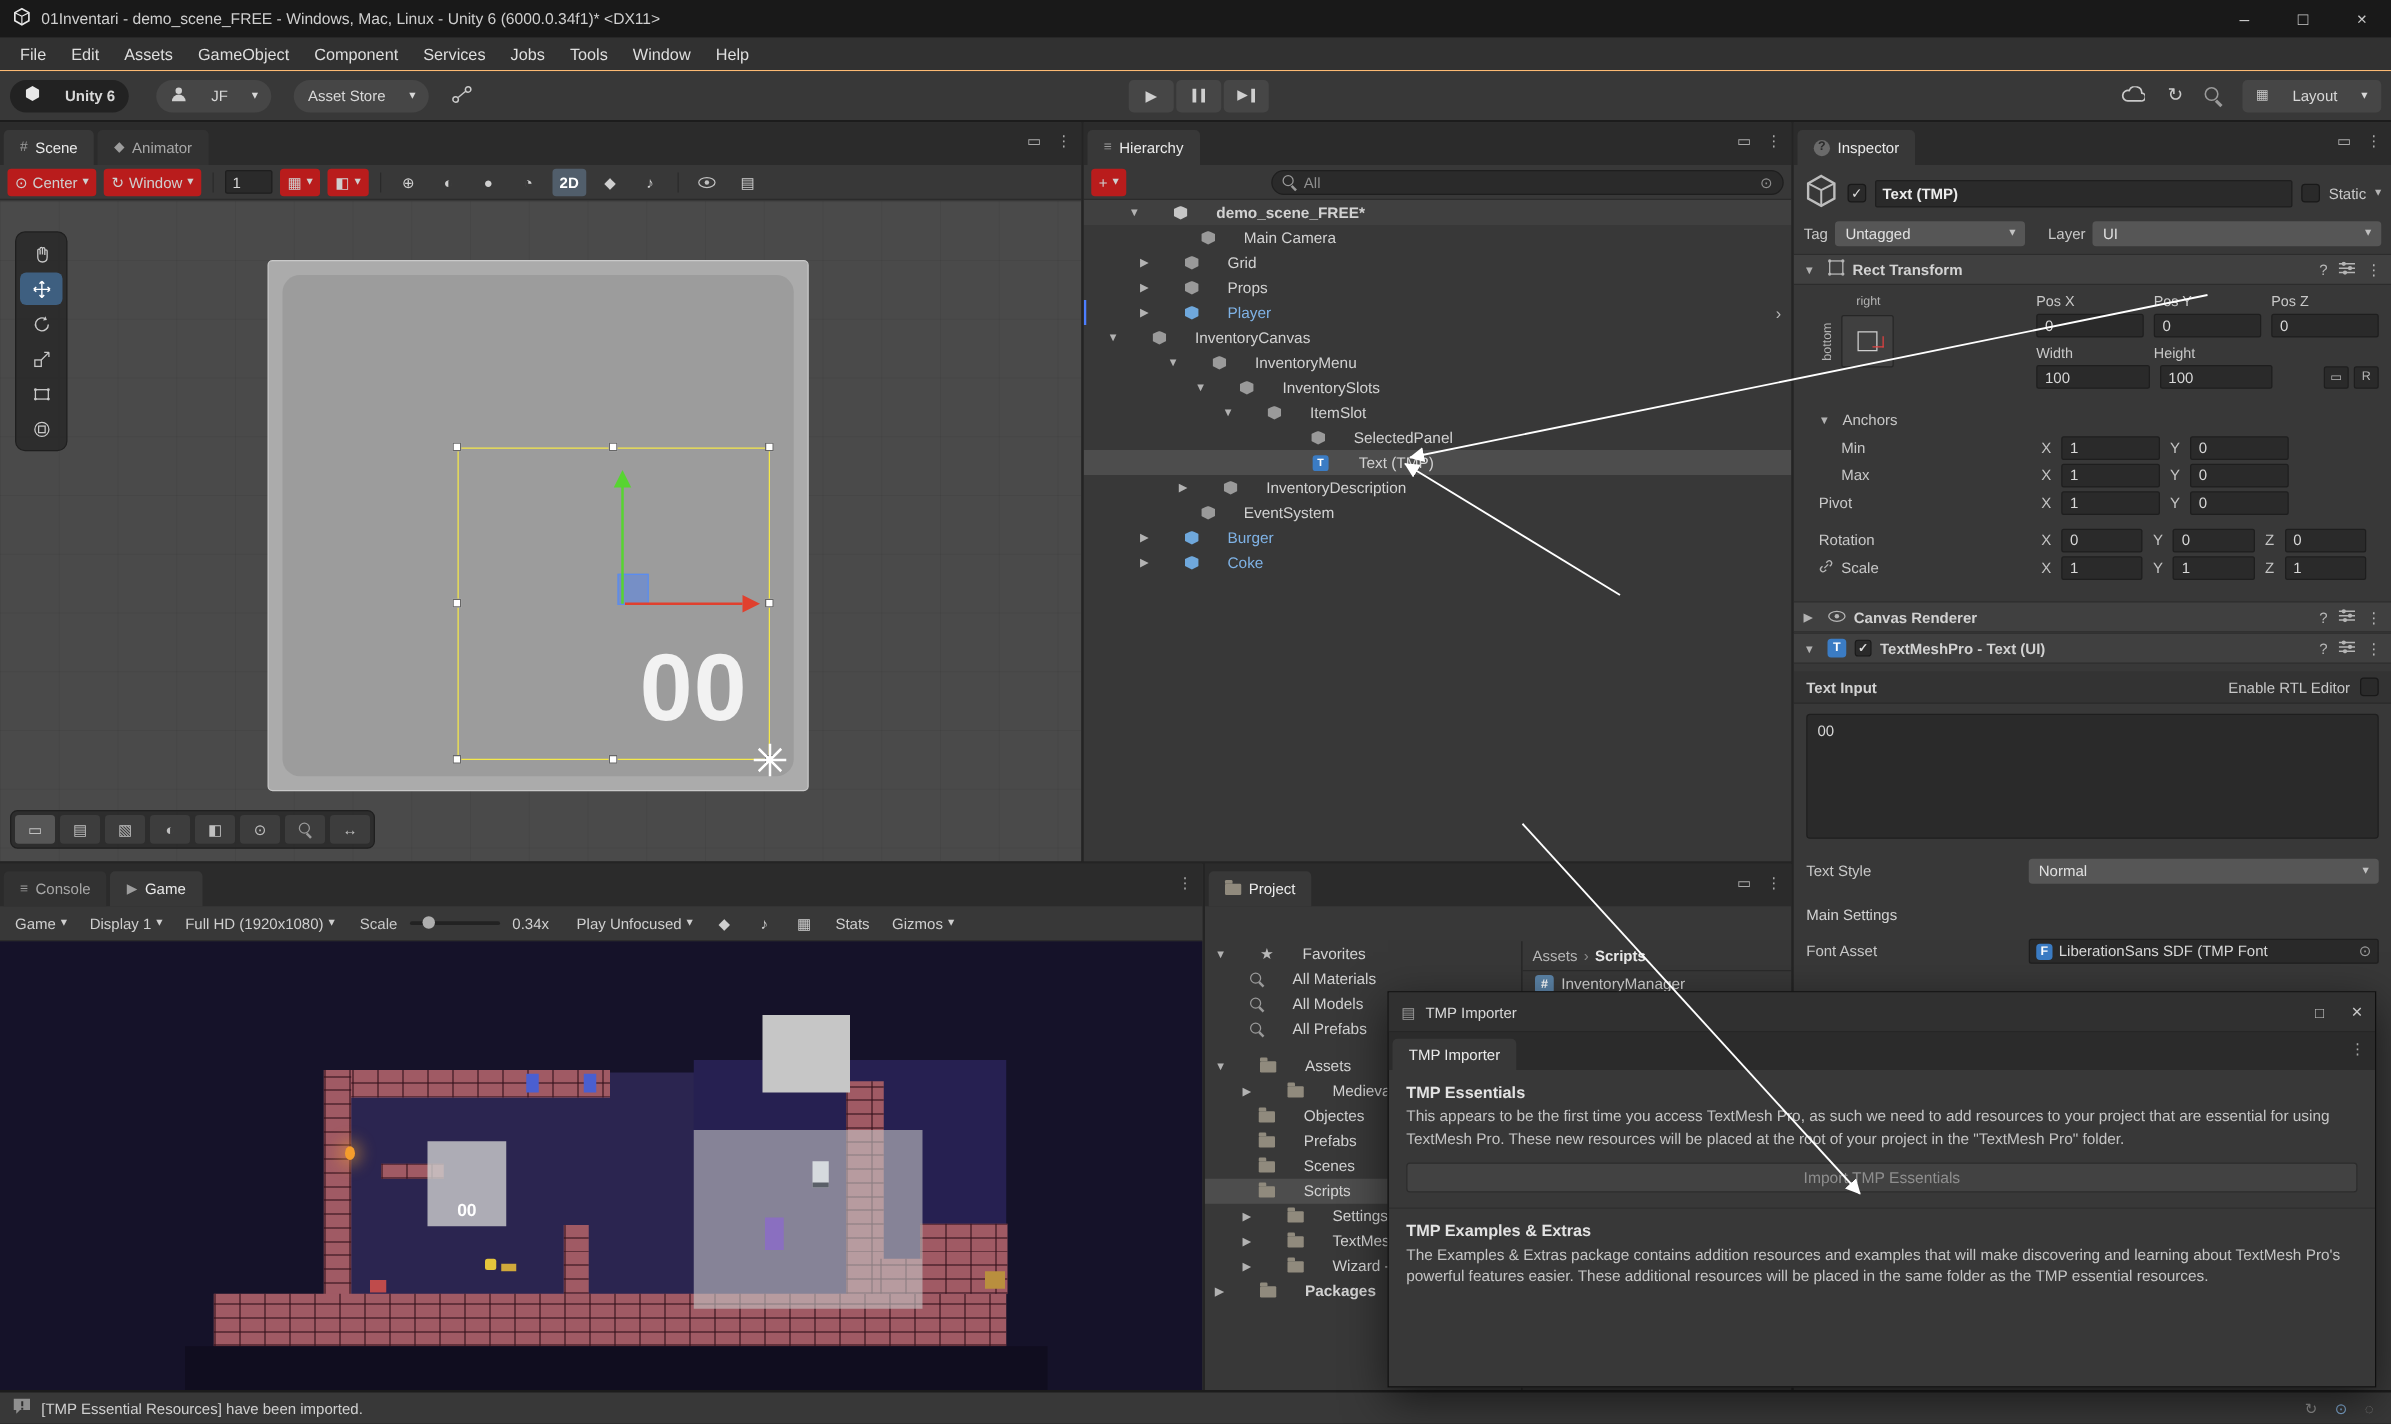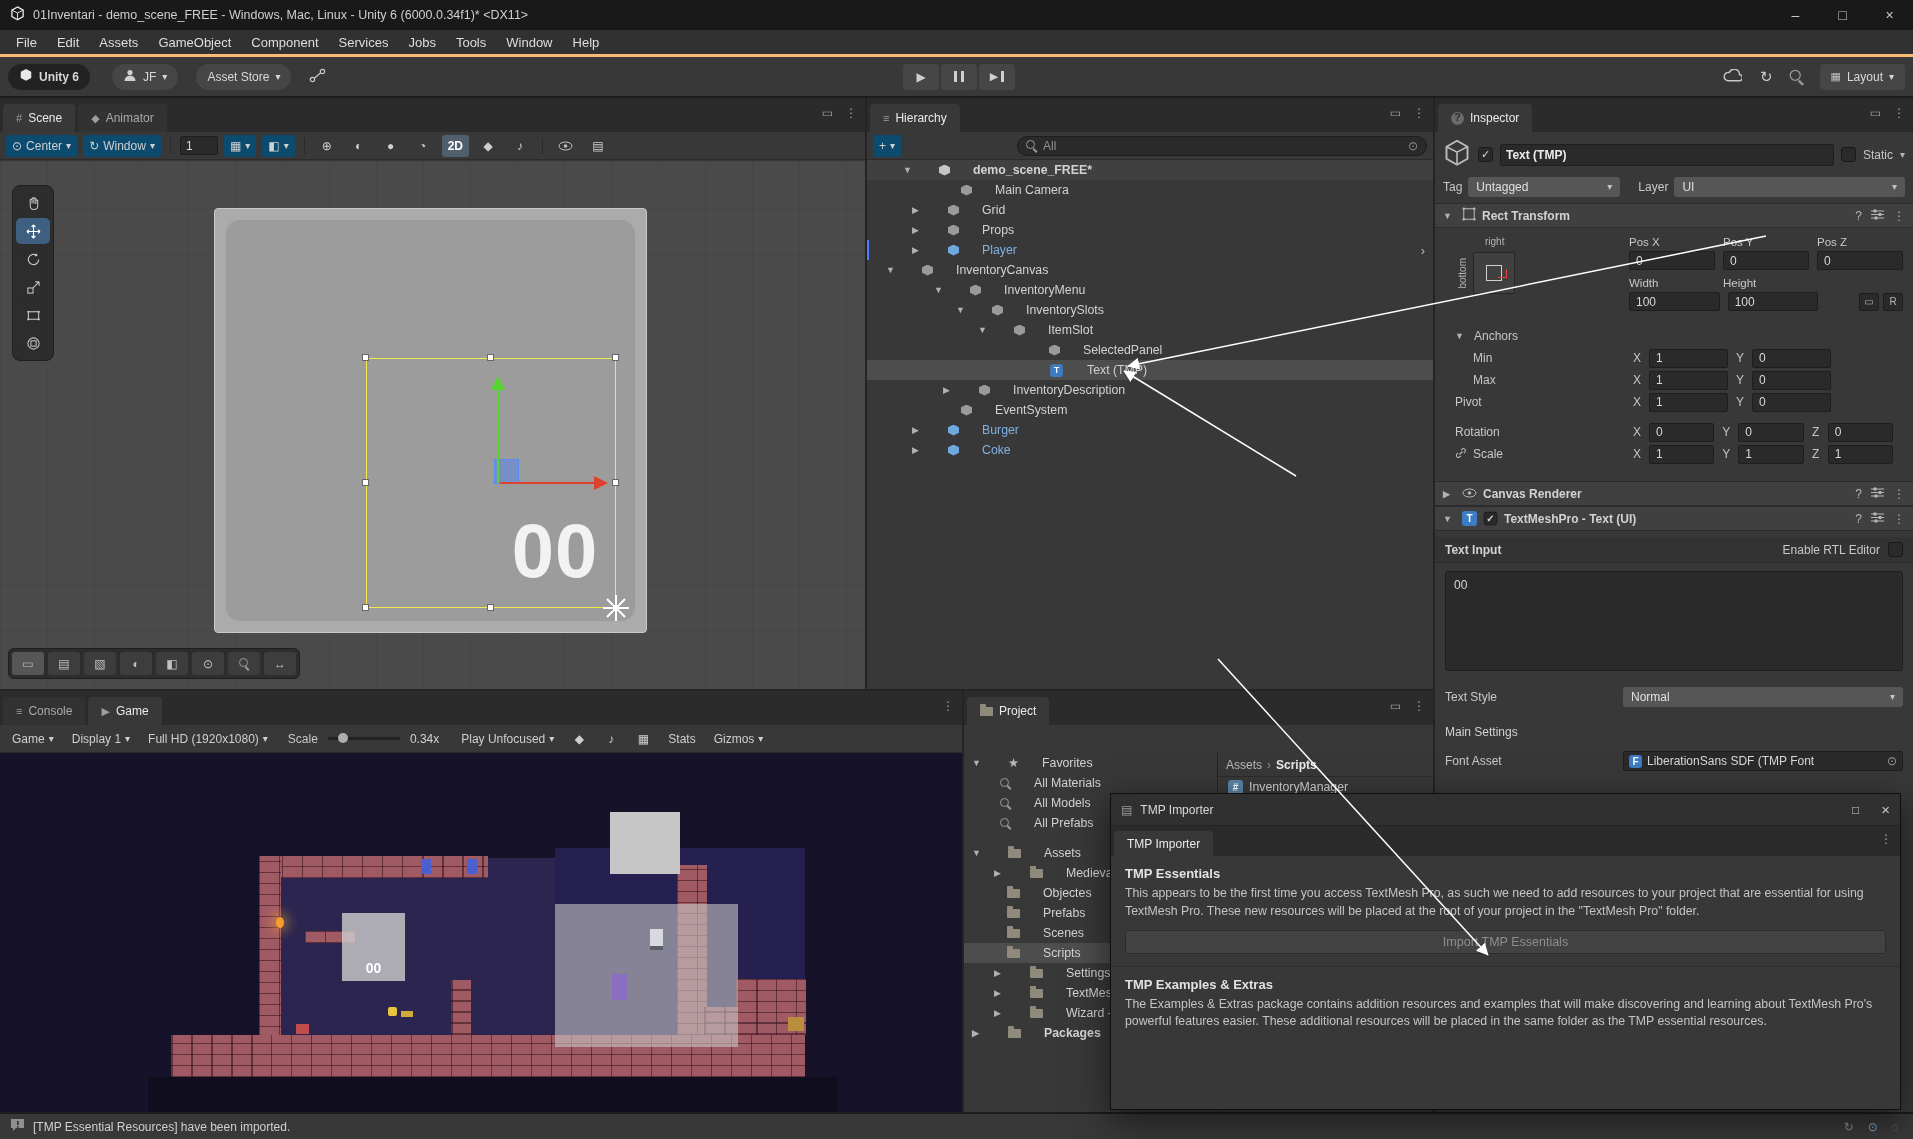--- a/index.html
+++ b/index.html
@@ -27,45 +27,45 @@
   .fold-ic::before{content:"";position:absolute;top:-3px;left:0;width:6px;height:3px;background:inherit;border-radius:1px 1px 0 0}
   .mag{width:11px;height:11px;position:relative;flex:none}
   .mag::before{content:"";position:absolute;left:0;top:0;width:7px;height:7px;border:1.4px solid #9a9a9a;border-radius:50%}
   .mag::after{content:"";position:absolute;left:7.5px;top:7.5px;width:4.5px;height:1.7px;background:#9a9a9a;transform:rotate(45deg);transform-origin:0 0}
   .cb{width:15px;height:15px;background:#2a2a2a;border:1px solid #191919;border-radius:3px;display:inline-flex;align-items:center;justify-content:center;color:#dcdcdc;font-size:11px;flex:none}
   .cb.checked::before{content:"✓"}
   .t-badge,.f-badge,.cs-badge{width:15px;height:15px;border-radius:3px;color:#fff;font-weight:700;font-size:10px;display:inline-flex;align-items:center;justify-content:center;flex:none}
   .t-badge{background:#3b7cc4} .t-badge::before{content:"T"}
   .f-badge{width:13px;height:13px;background:#3b7cc4} .f-badge::before{content:"F"}
   .cs-badge{background:#5c84a8} .cs-badge::before{content:"#"}
-  .chip{height:26px;background:#464646;border-radius:13px;display:flex;align-items:center;gap:6px;padding:0 11px;color:#d8d8d8}
+  .chip{height:26px;background:#464646;border-radius:13px;display:flex;align-items:center;gap:19px;padding:0 11px;color:#d8d8d8}
   .btn-sq{height:26px;min-width:36px;background:#464646;border-radius:4px;display:flex;align-items:center;justify-content:center;color:#cfcfcf;gap:1px}
   .pbar{width:3px;height:11px;background:#cfcfcf;margin:0 1.5px}
   .sbar{width:3px;height:11px;background:#cfcfcf;margin-left:2px}
   .field{background:#2a2a2a;border:1px solid #1e1e1e;border-radius:2px;height:19px;display:flex;align-items:center;padding:0 5px;color:#d8d8d8}
   .dropdown{background:#565656;border-radius:3px;height:20px;display:flex;align-items:center;padding:0 8px;gap:6px;color:#e0e0e0}
   .dropdown .ic-caret{margin-left:auto;color:#c2c2c2;font-size:10px}
   .searchbox{background:#2a2a2a;border:1px solid #1e1e1e;border-radius:10px;height:20px;display:flex;align-items:center;gap:6px;padding:0 8px;color:#8f8f8f}
   
   .titlebar{position:absolute;left:0;top:0;width:100%;height:30px;background:#191919;display:flex;align-items:center;gap:8px;padding-left:10px}
   .titlebar .title{font-size:12.5px;color:#cfcfcf}
   .win-btns{position:absolute;right:0;top:0;height:30px;display:flex}
   .win-btn{width:47px;height:30px;display:flex;align-items:center;justify-content:center;color:#c8c8c8;font-size:14px}
-  .menubar{position:absolute;top:30px;left:0;width:100%;height:27px;background:#313131;border-bottom:3px solid #fdba74;display:flex;padding:0 6px}
+  .menubar{position:absolute;top:30px;left:0;width:100%;height:27px;background:#313131;border-bottom:1px solid #fdba74;display:flex;padding:0 6px}
   .menu-item{padding:0 10px;font-size:13px;color:#dedede;height:100%;display:flex;align-items:center}
   .toolbar{position:absolute;top:57px;left:0;width:100%;height:41px;background:#383838;border-bottom:2px solid #1c1c1c;display:flex;align-items:center}
   
   .panel{position:absolute;background:#383838;overflow:hidden}
   .tabbar{height:34px;background:#2b2b2b;display:flex;align-items:flex-end;position:relative}
   .tab{height:28px;display:flex;align-items:center;gap:6px;padding:0 13px;font-size:12px;color:#a8a8a8;background:#323232;border-radius:4px 4px 0 0;margin-left:3px}
   .tab.active{background:#383838;color:#eaeaea}
   .tab [class^="ic-"]{font-size:11px;color:#9d9d9d}
   .tabbar-icons{position:absolute;right:8px;top:9px;display:flex;gap:12px;color:#a8a8a8;font-size:12px}
   .ptoolbar{height:28px;background:#383838;border-bottom:1px solid #2b2b2b;display:flex;align-items:center;padding:0 6px;gap:6px}
-  .tbtn{height:22px;min-width:26px;background:#0c4a6e;border-radius:3px;display:flex;align-items:center;justify-content:center;gap:4px;padding:0 6px;color:#cfcfcf;font-size:12px}
+  .tbtn{height:22px;min-width:26px;background:#b91c1c;border-radius:3px;display:flex;align-items:center;justify-content:center;gap:4px;padding:0 6px;color:#cfcfcf;font-size:12px}
   .tbtn.flat{background:transparent}
   .tbtn.active{background:#515e6b;color:#fff}
   .sep{width:1px;height:16px;background:#2a2a2a;margin:0 3px}
   
   .h-row,.p-row{height:20px;display:flex;align-items:center;gap:23px;font-size:12.3px;position:relative}
   .h-row.scene-row{background:#404040;font-weight:700}
   .h-row.selected,.p-row.selected{background:#4d4d4d}
   .prefab-text{color:#7fb2e5}
   .row-chev{position:absolute;right:8px;color:#b8b8b8;font-size:13px}
   .prefab-bar{position:absolute;left:0;top:0;width:2px;height:100%;background:#4c7eff}

